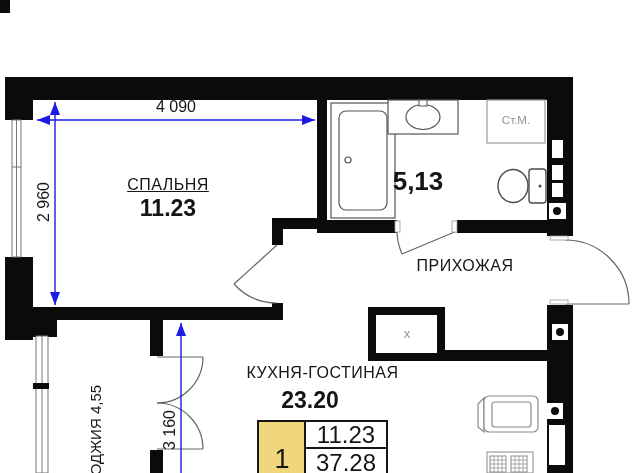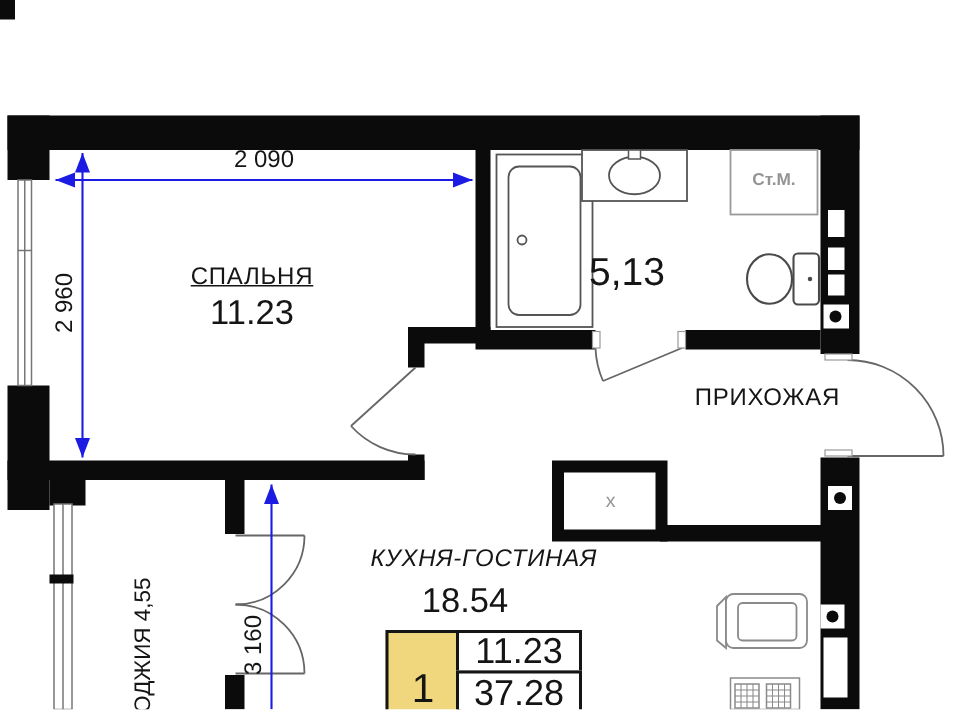--- a/index.html
+++ b/index.html
@@ -3,21 +3,21 @@
 <meta charset="utf-8">
 <style>
   html,body{margin:0;padding:0;background:#ffffff;}
   #stage{
     position:relative;width:640px;height:473px;overflow:hidden;background:#ffffff;
     font-family:"Liberation Sans","DejaVu Sans",sans-serif;color:#111;
   }
   #plan-svg{position:absolute;left:0;top:0;}
   .lbl{position:absolute;text-align:center;white-space:nowrap;color:#151515;}
   .room-name{font-size:16px;letter-spacing:0.5px;}
-  .room-area{font-weight:400;}
+  .room-area{font-weight:700;}
   .muted{color:#949494;}
   .rot{transform:rotate(-90deg);transform-origin:center center;}
   .cell{
     position:absolute;box-sizing:border-box;border:2.5px solid #151515;background:#fff;
     text-align:center;font-size:24px;color:#151515;
   }
   .cell-yellow{background:#f0d77e;font-size:27px;}
 </style>
 </head>
 <body>
@@ -144,32 +144,32 @@
         <polygon points="181,323 176,336 186,336" stroke="none"></polygon>
       </g>
     </g>
   </svg>
 
   <div class="lbl room-name" style="left:103px;top:176px;width:130px;text-decoration:underline;">СПАЛЬНЯ</div>
   <div class="lbl room-area" style="left:103px;top:195px;width:130px;font-size:23px;">11.23</div>
 
   <div class="lbl room-area" style="left:378px;top:166px;width:80px;font-size:26px;">5,13</div>
 
-  <div class="lbl muted" style="left:487px;top:114px;width:58px;font-size:11.5px;font-weight:bold;">Ст.М.</div>
+  <div class="lbl muted" style="left:487px;top:114px;width:58px;font-size:11.5px;">Ст.М.</div>
 
   <div class="lbl muted" style="left:388px;top:326px;width:38px;font-size:13px;">x</div>
 
-  <div class="lbl room-name" style="left:420px;top:257px;width:140px;text-align:right;">ПРИХОЖАЯ</div>
+  <div class="lbl room-name" style="left:395px;top:257px;width:140px;">ПРИХОЖАЯ</div>
 
-  <div class="lbl room-name" style="left:225px;top:364px;width:195px;font-style:italic;">КУХНЯ-ГОСТИНАЯ</div>
-  <div class="lbl room-area" style="left:255px;top:387px;width:110px;font-size:23px;">18.54</div>
+  <div class="lbl room-name" style="left:225px;top:364px;width:195px;">КУХНЯ-ГОСТИНАЯ</div>
+  <div class="lbl room-area" style="left:255px;top:387px;width:110px;font-size:23px;">23.20</div>
 
   <div class="lbl rot" style="left:12px;top:425px;width:170px;height:20px;font-size:15px;">ЛОДЖИЯ 4,55</div>
 
-  <div class="lbl" style="left:116px;top:98px;width:120px;font-size:16px;">2 090</div>
+  <div class="lbl" style="left:116px;top:98px;width:120px;font-size:16px;">4 090</div>
   <div class="lbl rot" style="left:3px;top:192px;width:84px;height:20px;font-size:16px;">2 960</div>
   <div class="lbl rot" style="left:129px;top:420px;width:84px;height:20px;font-size:16px;">3 160</div>
 
   <div>
     <div class="cell cell-yellow" style="left:257px;top:420px;width:50px;height:60px;padding-top:22px;">1</div>
     <div class="cell" style="left:304px;top:420px;width:84px;height:29px;line-height:26px;">11.23</div>
     <div class="cell" style="left:304px;top:446.5px;width:84px;height:30px;line-height:27px;">37.28</div>
   </div>
 
 </div>

